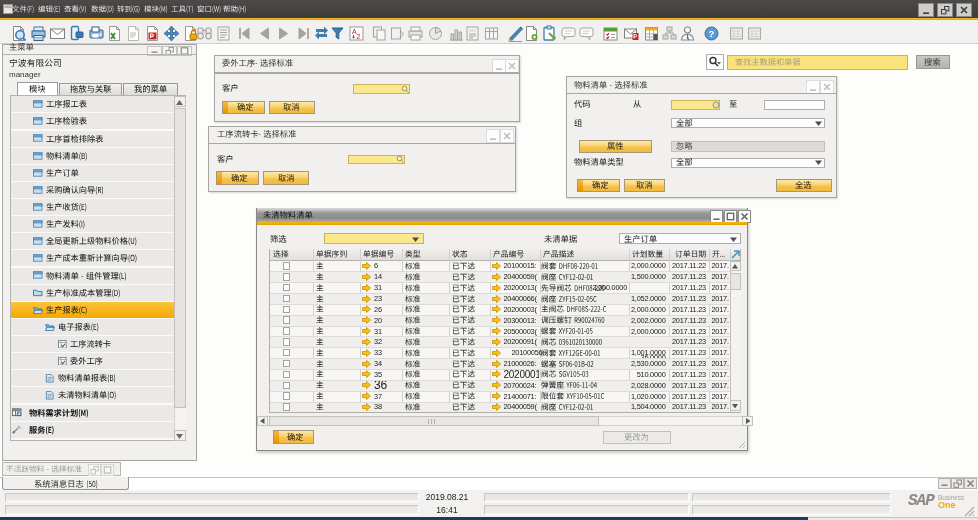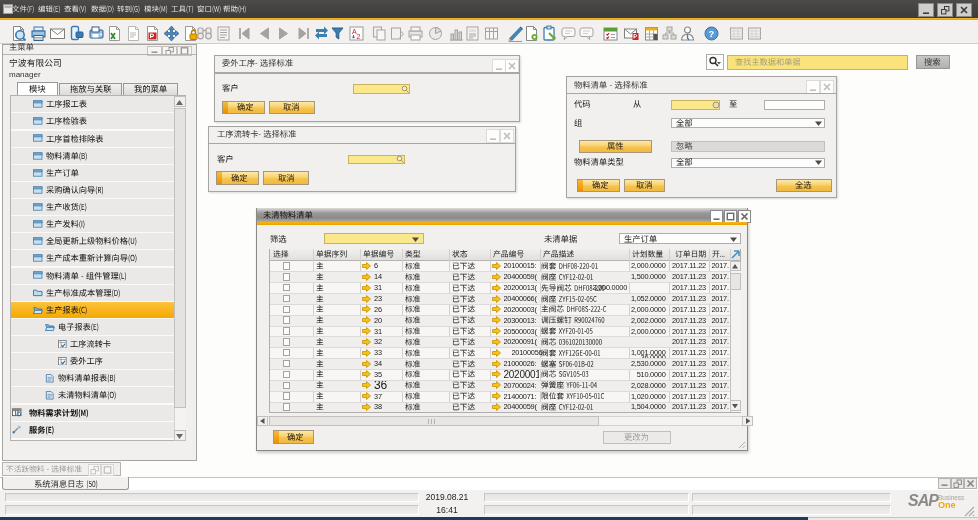--- a/index.html
+++ b/index.html
@@ -1995,19 +1995,19 @@
   </svg>
 <div style="left:0.0px;top:490.0px;width:978.0px;height:27.0px;background:#f2f1ef;"></div>
 <div style="left:5.0px;top:492.5px;width:414.0px;height:9.5px;background:linear-gradient(#e5e4e2,#efeeec);border:1px solid #c9c7c3;border-bottom-color:#fff;border-right-color:#fff;"></div>
 <div style="left:484.0px;top:492.5px;width:205.0px;height:9.5px;background:linear-gradient(#e5e4e2,#efeeec);border:1px solid #c9c7c3;border-bottom-color:#fff;border-right-color:#fff;"></div>
 <div style="left:692.0px;top:492.5px;width:199.0px;height:9.5px;background:linear-gradient(#e5e4e2,#efeeec);border:1px solid #c9c7c3;border-bottom-color:#fff;border-right-color:#fff;"></div>
 <div style="left:5.0px;top:505.0px;width:414.0px;height:9.5px;background:linear-gradient(#e5e4e2,#efeeec);border:1px solid #c9c7c3;border-bottom-color:#fff;border-right-color:#fff;"></div>
 <div style="left:484.0px;top:505.0px;width:205.0px;height:9.5px;background:linear-gradient(#e5e4e2,#efeeec);border:1px solid #c9c7c3;border-bottom-color:#fff;border-right-color:#fff;"></div>
 <div style="left:692.0px;top:505.0px;width:199.0px;height:9.5px;background:linear-gradient(#e5e4e2,#efeeec);border:1px solid #c9c7c3;border-bottom-color:#fff;border-right-color:#fff;"></div>
 <div style="position:absolute;left:447.0px;top:491.1px;font-size:8.5px;line-height:12.8px;color:#222;white-space:pre;transform:translateX(-50%);">2019.08.21</div>
 <div style="position:absolute;left:447.0px;top:503.6px;font-size:8.5px;line-height:12.8px;color:#222;white-space:pre;transform:translateX(-50%);">16:41</div>
-<div style="position:absolute;left:908px;top:492px;font-family:Liberation Sans, sans-serif;color:#8c8a88;font-weight:bold;font-style:italic;font-size:16px;letter-spacing:-1px">SAP</div>
+<div style="position:absolute;left:908px;top:492px;font-family:Liberation Mono, monospace;color:#8c8a88;font-weight:bold;font-style:italic;font-size:16px;letter-spacing:-1px">SAP</div>
 <div style="position:absolute;left:938px;top:493.5px;color:#a5a3a0;font-size:6.5px">Business</div>
 <div style="position:absolute;left:938px;top:499.5px;color:#f0a500;font-weight:bold;font-size:9px">One</div>
 <svg style="position:absolute;left:964px;top:506px" width="11" height="11">
     <path d="M10 1L1 10M10 5L5 10M10 9L9 10" stroke="#b0aeaa" stroke-width="1.3"></path>
   </svg>
 <div style="left:0.0px;top:517.0px;width:808.0px;height:3.0px;background:#1c3c5e;"></div>
 <div style="left:808.0px;top:516.5px;width:170.0px;height:3.5px;background:#eceae8;border-top:1px solid #c5c3c0;"></div>
 </body></html>

